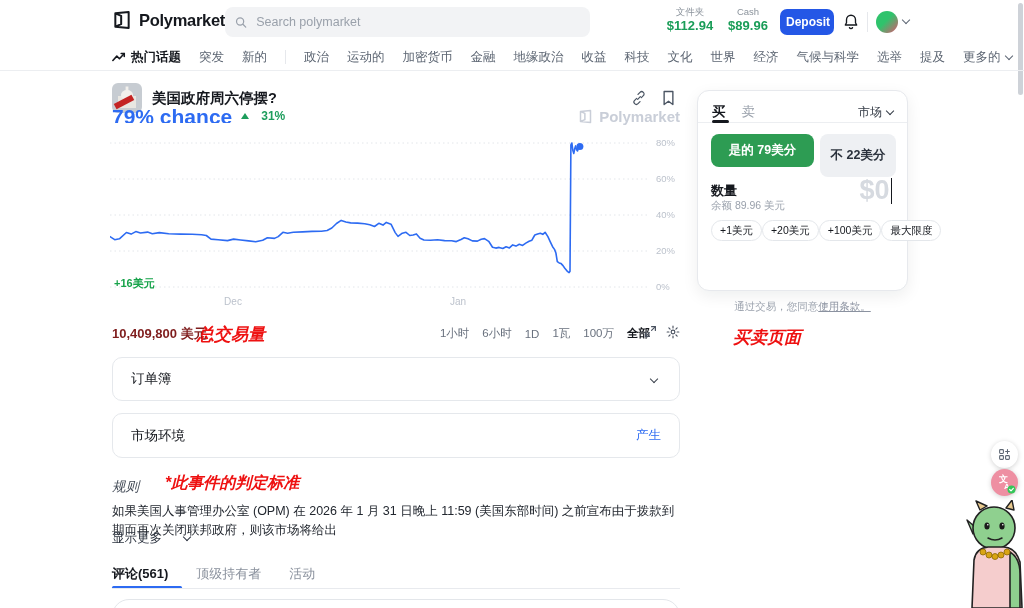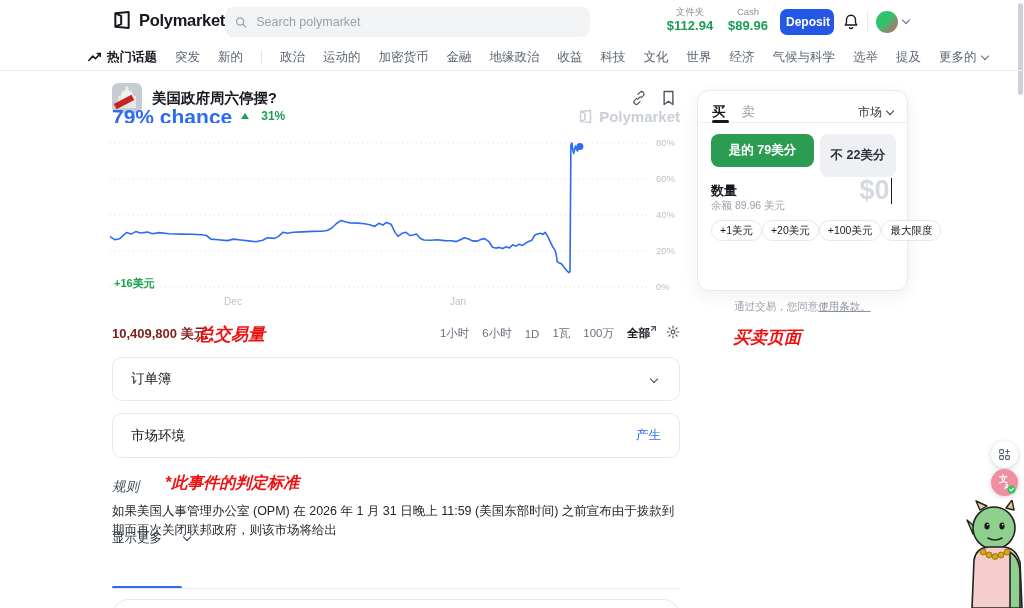--- a/index.html
+++ b/index.html
@@ -25,21 +25,21 @@
   .hdr-divider{position:absolute;left:867px;top:12px;width:1px;height:20px;background:#e6e8ec;}
   .avatar{position:absolute;left:876px;top:11px;width:22px;height:22px;border-radius:50%;
           background:linear-gradient(135deg,#2fc36c 45%,#e05570);cursor:pointer;}
   .av-chev{position:absolute;left:903px;top:17px;color:#5d6673;}
   .chev{display:inline-block;width:6px;height:6px;border-right:1.5px solid currentColor;
         border-bottom:1.5px solid currentColor;transform:rotate(45deg);}
   .scrollbar{position:absolute;left:1018px;top:3px;width:5px;height:92px;border-radius:3px;background:#ced2d8;}
 
   
   .nav{position:absolute;left:0;top:44px;width:1024px;height:27px;border-bottom:1px solid #eceef1;
-       display:flex;align-items:center;padding-left:88px;gap:18px;}
+       display:flex;align-items:center;padding-left:112px;gap:18px;}
   .nav-feat{display:flex;align-items:center;gap:5px;font-size:12.5px;font-weight:bold;color:#15181e;cursor:pointer;}
   .nav-list{display:flex;align-items:center;gap:18px;}
   .nav-item{font-size:12.5px;color:#5d6673;cursor:pointer;white-space:nowrap;}
   .nav-vdiv{width:1px;height:14px;background:#e6e8ec;}
   .nav-more{display:flex;align-items:center;gap:5px;font-size:12.5px;color:#5d6673;cursor:pointer;}
 
   
   .left{position:absolute;left:112px;top:78px;width:568px;height:530px;}
   .title-row{position:absolute;left:0;top:4px;width:568px;height:32px;display:flex;align-items:center;}
   .thumb{width:30px;height:30px;border-radius:6px;overflow:hidden;flex:0 0 30px;}
@@ -293,20 +293,25 @@
     </div>
 
     <div class="rules-head">规则</div>
     <div class="note note-rules">*此事件的判定标准</div>
     <div class="rules-body">如果美国人事管理办公室 (OPM) 在 2026 年 1 月 31 日晚上 11:59  (美国东部时间)  之前宣布由于拨款到期而再次关闭联邦政府，则该市场将给出</div>
     <div class="show-more">
       <span>显示更多</span>
       <span class="chev" style="margin-top:-3px"></span>
     </div>
 
+    <div class="tabs-row">
+      <span class="tab active">评论(561)</span>
+      <span class="tab">顶级持有者</span>
+      <span class="tab">活动</span>
+    </div>
     <div class="tab-underline"></div>
     <div class="tabs-border"></div>
     <div class="comment-input"></div>
   </div>
 
   <div class="trade">
     <div class="tr-tabs">
       <span class="tr-tab active">买</span>
       <span class="tr-tab">卖</span>
       <span class="tr-ordertype">

